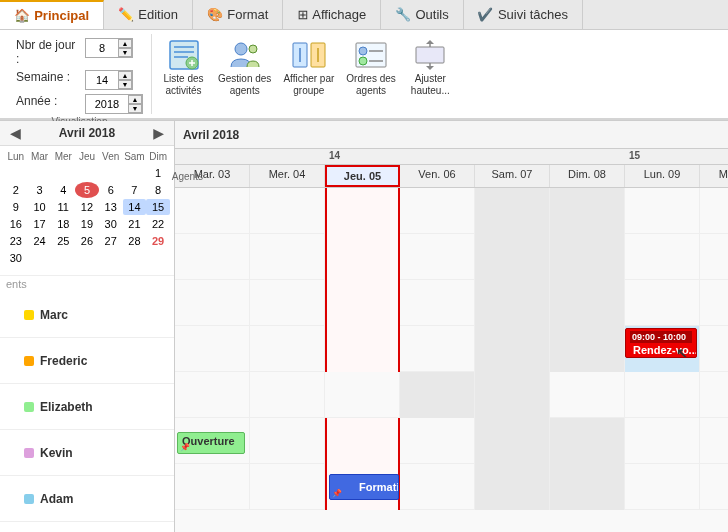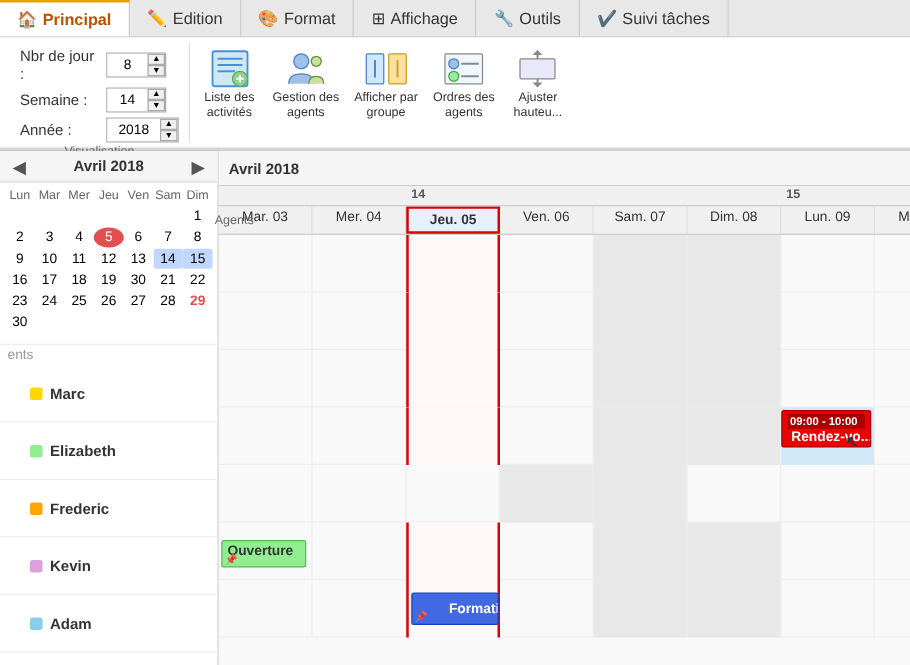--- a/index.html
+++ b/index.html
@@ -47,21 +47,21 @@
 
     
     .viz-group {
       display: flex;
       flex-direction: column;
       padding: 2px 8px;
       border-right: 1px solid #ddd;
     }
     .viz-row {
       display: flex;
-      align-items: center;
+      align-items: flex-start;
       gap: 4px;
       margin: 2px 0;
       font-size: 12px;
     }
     .viz-label { color: #333; width: 65px; font-size: 12px; }
     .spin-container {
       display: flex;
       align-items: center;
       border: 1px solid #aaa;
       background: #fff;
@@ -572,26 +572,26 @@
       </div>
     </div>
 
     <div class="resource-panel">
       <div class="resource-header">ents</div>
       <div class="resource-row">
         <div class="resource-dot" style="background:#ffd700"></div>
         <span class="resource-name">Marc</span>
       </div>
       <div class="resource-row">
+        <div class="resource-dot" style="background:#ffa500"></div>
+        <span class="resource-name">Frederic</span>
+      </div>
+      <div class="resource-row">
         <div class="resource-dot" style="background:#90ee90"></div>
         <span class="resource-name">Elizabeth</span>
-      </div>
-      <div class="resource-row">
-        <div class="resource-dot" style="background:#ffa500"></div>
-        <span class="resource-name">Frederic</span>
       </div>
       <div class="resource-row">
         <div class="resource-dot" style="background:#dda0dd"></div>
         <span class="resource-name">Kevin</span>
       </div>
       <div class="resource-row">
         <div class="resource-dot" style="background:#87ceeb"></div>
         <span class="resource-name">Adam</span>
       </div>
       <div class="resource-row">

